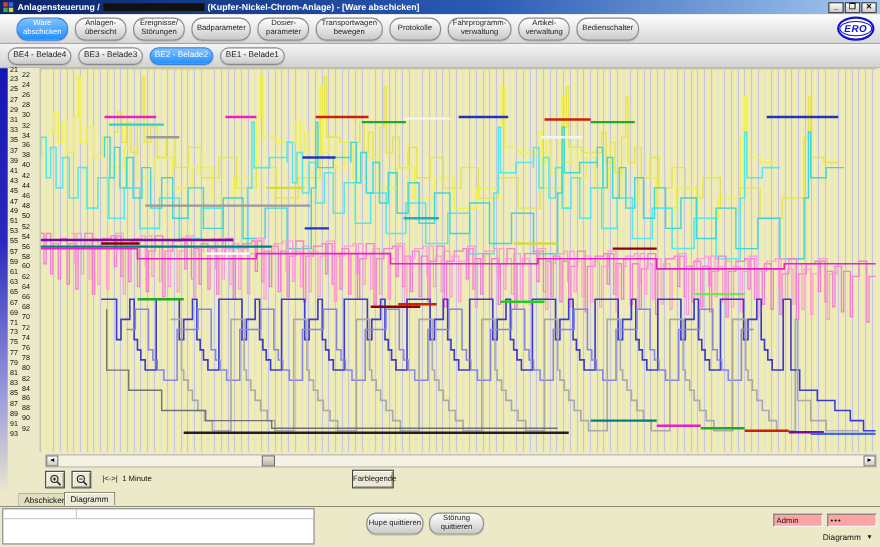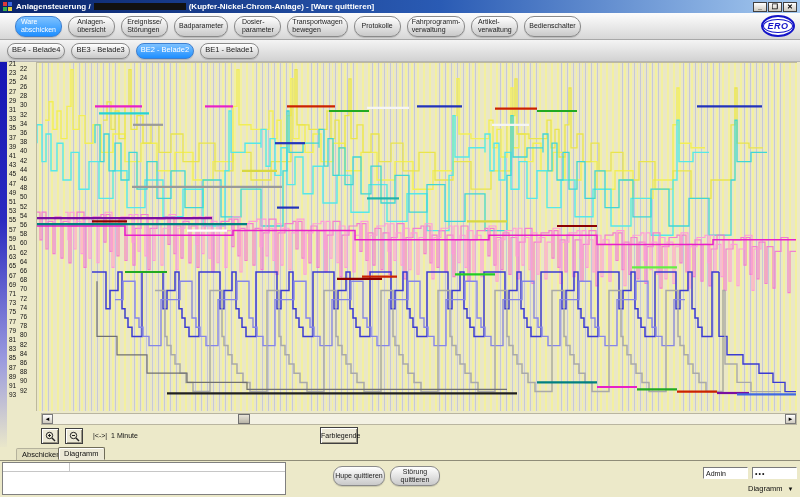--- a/index.html
+++ b/index.html
@@ -25,21 +25,21 @@
     border:1px solid #404040; font-size:7px; line-height:8px; text-align:center;
     color:#000; font-weight:bold; }
 
   
   #toolbar { position:absolute; left:0; top:13px; width:800px; height:27px;
     background:linear-gradient(#fdfdfd,#d7d7d7); border-bottom:1px solid #a8a8a8;
     display:flex; align-items:center; padding-left:15px; }
   .pill { height:21px; min-width:47px; padding:1px 4px; margin-right:6px;
     border:1px solid #8a8a8a; border-radius:10px;
     background:linear-gradient(#ffffff,#c9c9c9);
-    font-size:7px; line-height:8.5px; color:#222; text-align:left;
+    font-size:7px; line-height:8.5px; color:#222; text-align:center;
     display:flex; align-items:center; justify-content:center;
     white-space:pre-line; box-shadow:0 1px 1px rgba(0,0,0,.15); }
   .pill.active { background:linear-gradient(#7ec2ff,#1e8fff); color:#fff;
     border-color:#3d7fd0; }
   #logo { margin-left:auto; margin-right:5px; width:34px; height:22px;
     border:2px solid #1414c8; border-radius:50%; background:#fff;
     display:flex; align-items:center; justify-content:center; }
   #logo b { border:1px solid #1414c8; border-radius:50%; padding:1px 3px;
     color:#1414c8; font-size:9px; font-style:italic; letter-spacing:.5px; }
 
@@ -108,41 +108,41 @@
     border-bottom:1px solid #c6c6c6; }
   #msg-divider { position:absolute; left:66px; top:0; width:1px; height:9px;
     background:#c6c6c6; }
   .footer-pill { position:absolute; border:1px solid #8a8a8a; border-radius:9px;
     background:linear-gradient(#ffffff,#c9c9c9); font-size:7px; line-height:8.5px;
     color:#222; display:flex; align-items:center; justify-content:center;
     text-align:center; white-space:pre-line; box-shadow:0 1px 1px rgba(0,0,0,.15); }
   #hupe-btn { left:333px; top:5px; width:52px; height:20px; }
   #stoerung-btn { left:390px; top:5px; width:50px; height:20px; }
   .sunken-input { position:absolute; top:6px; width:45px; height:12px;
-    background:#ffffff; border:1px solid; border-color:#7a7a7a #fff #fff #7a7a7a;
+    background:#fca5a5; border:1px solid; border-color:#7a7a7a #fff #fff #7a7a7a;
     font-size:7px; padding:1px 2px; color:#111; font-family:"Liberation Sans",sans-serif; }
   #user-input { left:703px; }
   #pass-input { left:752px; letter-spacing:1px; }
   #logout { position:absolute; left:748px; top:23px; font-size:7.5px; color:#111;
     display:flex; align-items:center; gap:5px; }
   #logout .caret { font-size:6px; }
 </style>
 </head>
 <body>
 
 <div id="window">
 
   <div id="titlebar">
     <span id="app-icon">
         <i></i>
         <i></i>
         <i></i>
         <i></i>
       </span>
-    <span id="title-text"><span>Anlagensteuerung /</span><span id="title-redacted"></span><span>(Kupfer-Nickel-Chrom-Anlage) - [Ware quittieren]</span></span>
+    <span id="title-text"><span>Anlagensteuerung /</span><span id="title-redacted"></span><span>(Kupfer-Nickel-Chrom-Anlage) - [Ware abschicken]</span></span>
     <span id="win-controls">
       <span class="win-btn">_</span>
       <span class="win-btn">❐</span>
       <span class="win-btn">✕</span>
     </span>
   </div>
 
   <div id="toolbar">
 
     <span class="pill active">Ware

